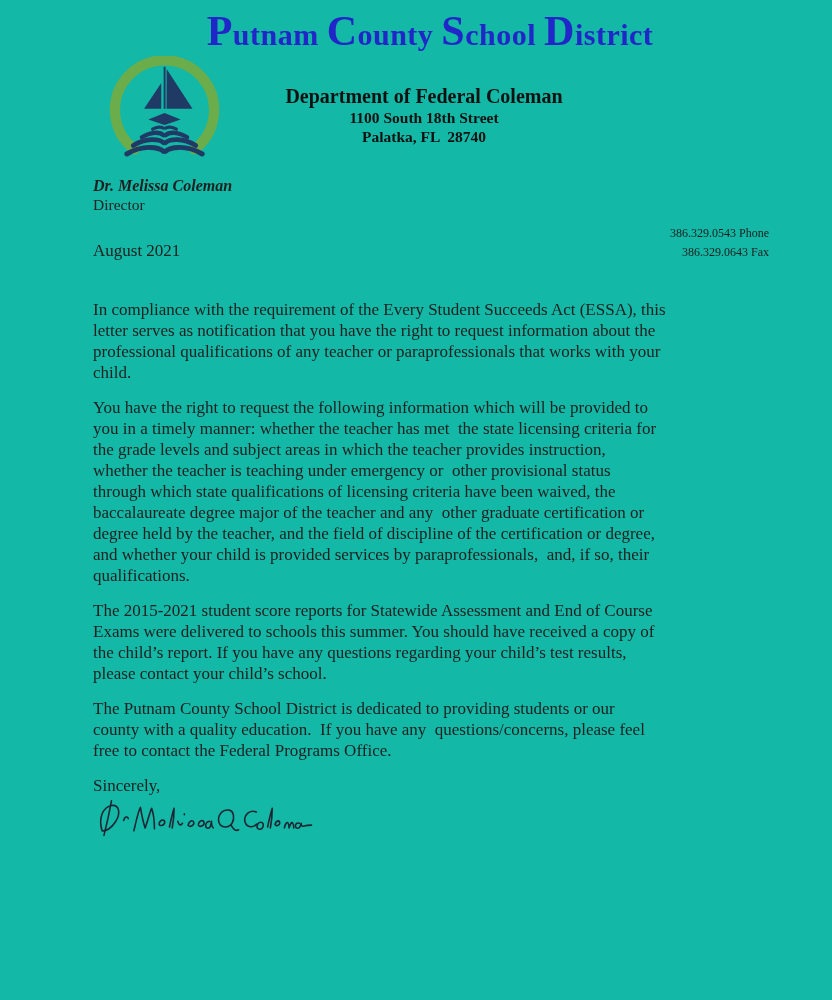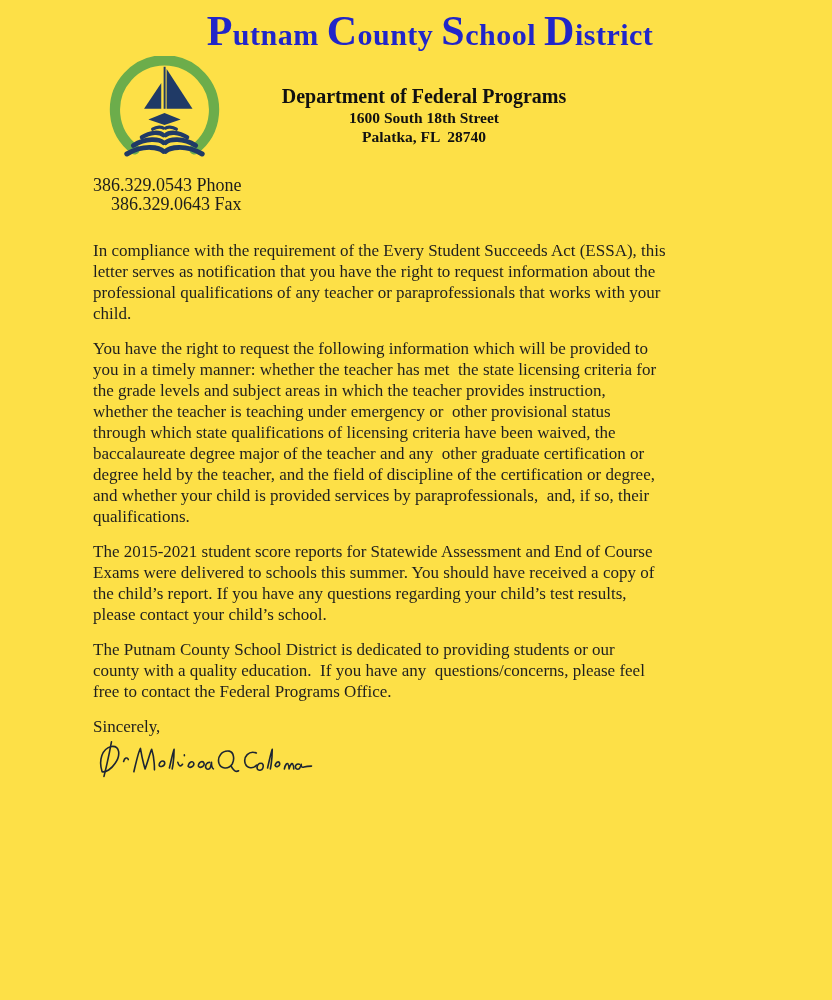--- a/index.html
+++ b/index.html
@@ -1,21 +1,21 @@
 <!DOCTYPE html>
 <html><head>
 <meta charset="utf-8">
 <style>
   * { margin:0; padding:0; box-sizing:border-box; }
   html,body { background:#ffffff; }
   .page {
     position:relative;
     width:832px; height:1000px;
     margin:0 auto;
-    background:#fde047;
+    background:#14b8a6;
     font-family:"Liberation Serif", serif;
     color:#1f1f1f;
     overflow:hidden;
   }
 
   
   .district-title {
     position:absolute; top:10px; left:0; right:0;
     text-align:center; padding-left:28px;
     color:#2126c9;
@@ -36,21 +36,21 @@
   .dept-name { font-size:20px; font-weight:700; line-height:24px; }
   .hdr-line  { font-size:15.5px; font-weight:700; line-height:19px; white-space:pre; }
 
   
   .contact-row {
     position:absolute; top:176px; left:93px; right:63px;
     display:flex; justify-content:space-between; align-items:flex-start;
   }
   .director-name { font-size:16px; font-weight:700; font-style:italic; line-height:19px; }
   .director-title { font-size:15.5px; line-height:19px; color:#222; }
-  .contact-right { text-align:right; font-size:18px; line-height:19px; color:#1c1c1c; }
+  .contact-right { text-align:right; font-size:12px; line-height:19px; color:#1c1c1c;margin-top:48px; }
 
   
   .letter-body {
     position:absolute; top:240px; left:93px; width:672px;
     font-size:17px; line-height:21px;
   }
   .letter-body p { white-space:pre-wrap; margin:0 0 14px 0; }
   .letter-date { margin-bottom:38px !important; }
   .letter-closing { margin-bottom:0 !important; }
 
@@ -88,33 +88,38 @@
         <path d="M85,75.5 C77,70 68,70.5 65,73.5" stroke-width="4"></path>
         <path d="M35,83 C47,75.5 59.5,77 63,80.5" stroke-width="4.4"></path>
         <path d="M93,83 C81,75.5 68.5,77 65,80.5" stroke-width="4.4"></path>
         <path d="M29,91 C45,81.5 59.5,85 63,88.5" stroke-width="4.6"></path>
         <path d="M99,91 C83,81.5 68.5,85 65,88.5" stroke-width="4.6"></path>
       </g>
     </svg>
   </div>
 
   <div class="dept-block">
-    <div class="dept-name">Department of Federal Programs</div>
-    <div class="hdr-line">1600 South 18th Street</div>
+    <div class="dept-name">Department of Federal Coleman</div>
+    <div class="hdr-line">1100 South 18th Street</div>
     <div class="hdr-line">Palatka, FL  28740</div>
   </div>
 
   <div class="contact-row">
+    <div class="contact-left">
+      <div class="director-name">Dr. Melissa Coleman</div>
+      <div class="director-title">Director</div>
+    </div>
     <div class="contact-right">
       <div>386.329.0543 Phone</div>
       <div>386.329.0643 Fax</div>
     </div>
   </div>
 
   <div class="letter-body">
+    <p class="letter-date">August 2021</p>
     <p>In compliance with the requirement of the Every Student Succeeds Act (ESSA), this
 letter serves as notification that you have the right to request information about the
 professional qualifications of any teacher or paraprofessionals that works with your
 child.</p>
     <p>You have the right to request the following information which will be provided to
 you in a timely manner: whether the teacher has met  the state licensing criteria for
 the grade levels and subject areas in which the teacher provides instruction,
 whether the teacher is teaching under emergency or  other provisional status
 through which state qualifications of licensing criteria have been waived, the
 baccalaureate degree major of the teacher and any  other graduate certification or

